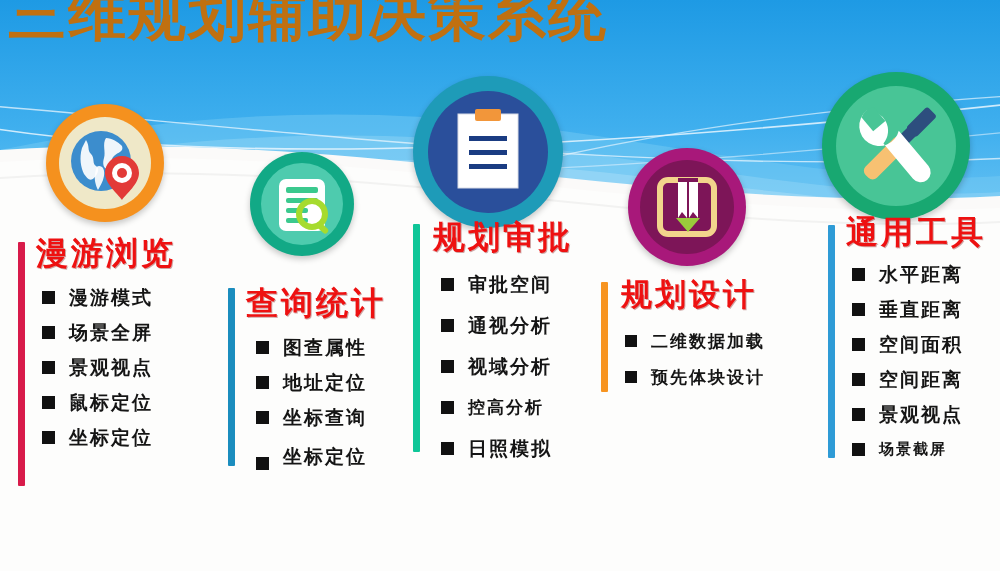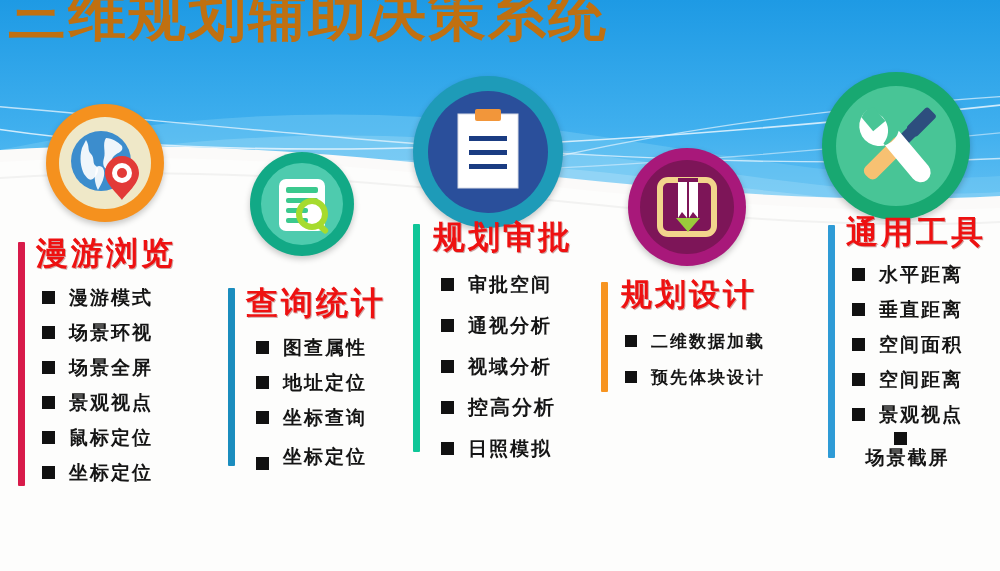--- a/index.html
+++ b/index.html
@@ -175,24 +175,20 @@
   <div class="col" style="left:18px;top:232px;width:200px;height:270px;">
     <div class="vbar" style="left:0;top:10px;height:244px;background:#D81B4A;"></div>
     <div class="heading" style="left:18px;top:0px;font-size:32px;">漫游浏览</div>
     <div class="items" style="left:24px;top:48px;">
       <div class="item" style="height:35px;font-size:19px;">
         <span class="bullet" style="width:13px;height:13px;"></span>
         <span class="itxt">漫游模式</span>
       </div>
       <div class="item" style="height:35px;font-size:19px;">
         <span class="bullet" style="width:13px;height:13px;"></span>
-        <span class="itxt">场景环视</span>
-      </div>
-      <div class="item" style="height:35px;font-size:19px;">
-        <span class="bullet" style="width:13px;height:13px;"></span>
         <span class="itxt">场景全屏</span>
       </div>
       <div class="item" style="height:35px;font-size:19px;">
         <span class="bullet" style="width:13px;height:13px;"></span>
         <span class="itxt">景观视点</span>
       </div>
       <div class="item" style="height:35px;font-size:19px;">
         <span class="bullet" style="width:13px;height:13px;"></span>
         <span class="itxt">鼠标定位</span>
       </div>
@@ -235,21 +231,21 @@
         <span class="itxt">审批空间</span>
       </div>
       <div class="item" style="height:41px;font-size:19px;">
         <span class="bullet" style="width:13px;height:13px;"></span>
         <span class="itxt">通视分析</span>
       </div>
       <div class="item" style="height:41px;font-size:19px;">
         <span class="bullet" style="width:13px;height:13px;"></span>
         <span class="itxt">视域分析</span>
       </div>
-      <div class="item" style="height:41px;font-size:20px;">
+      <div class="item" style="height:41px;font-size:17px;">
         <span class="bullet" style="width:13px;height:13px;"></span>
         <span class="itxt">控高分析</span>
       </div>
       <div class="item" style="height:41px;font-size:19px;">
         <span class="bullet" style="width:13px;height:13px;"></span>
         <span class="itxt">日照模拟</span>
       </div>
     </div>
   </div>
 
@@ -285,20 +281,20 @@
         <span class="itxt">空间面积</span>
       </div>
       <div class="item" style="height:35px;font-size:19px;">
         <span class="bullet" style="width:13px;height:13px;"></span>
         <span class="itxt">空间距离</span>
       </div>
       <div class="item" style="height:35px;font-size:19px;">
         <span class="bullet" style="width:13px;height:13px;"></span>
         <span class="itxt">景观视点</span>
       </div>
-      <div class="item" style="height:35px;font-size:19px;flex-direction:column;">
+      <div class="item" style="height:35px;font-size:15px;">
         <span class="bullet" style="width:13px;height:13px;"></span>
         <span class="itxt">场景截屏</span>
       </div>
     </div>
   </div>
 
 </div>
 
 </body></html>

